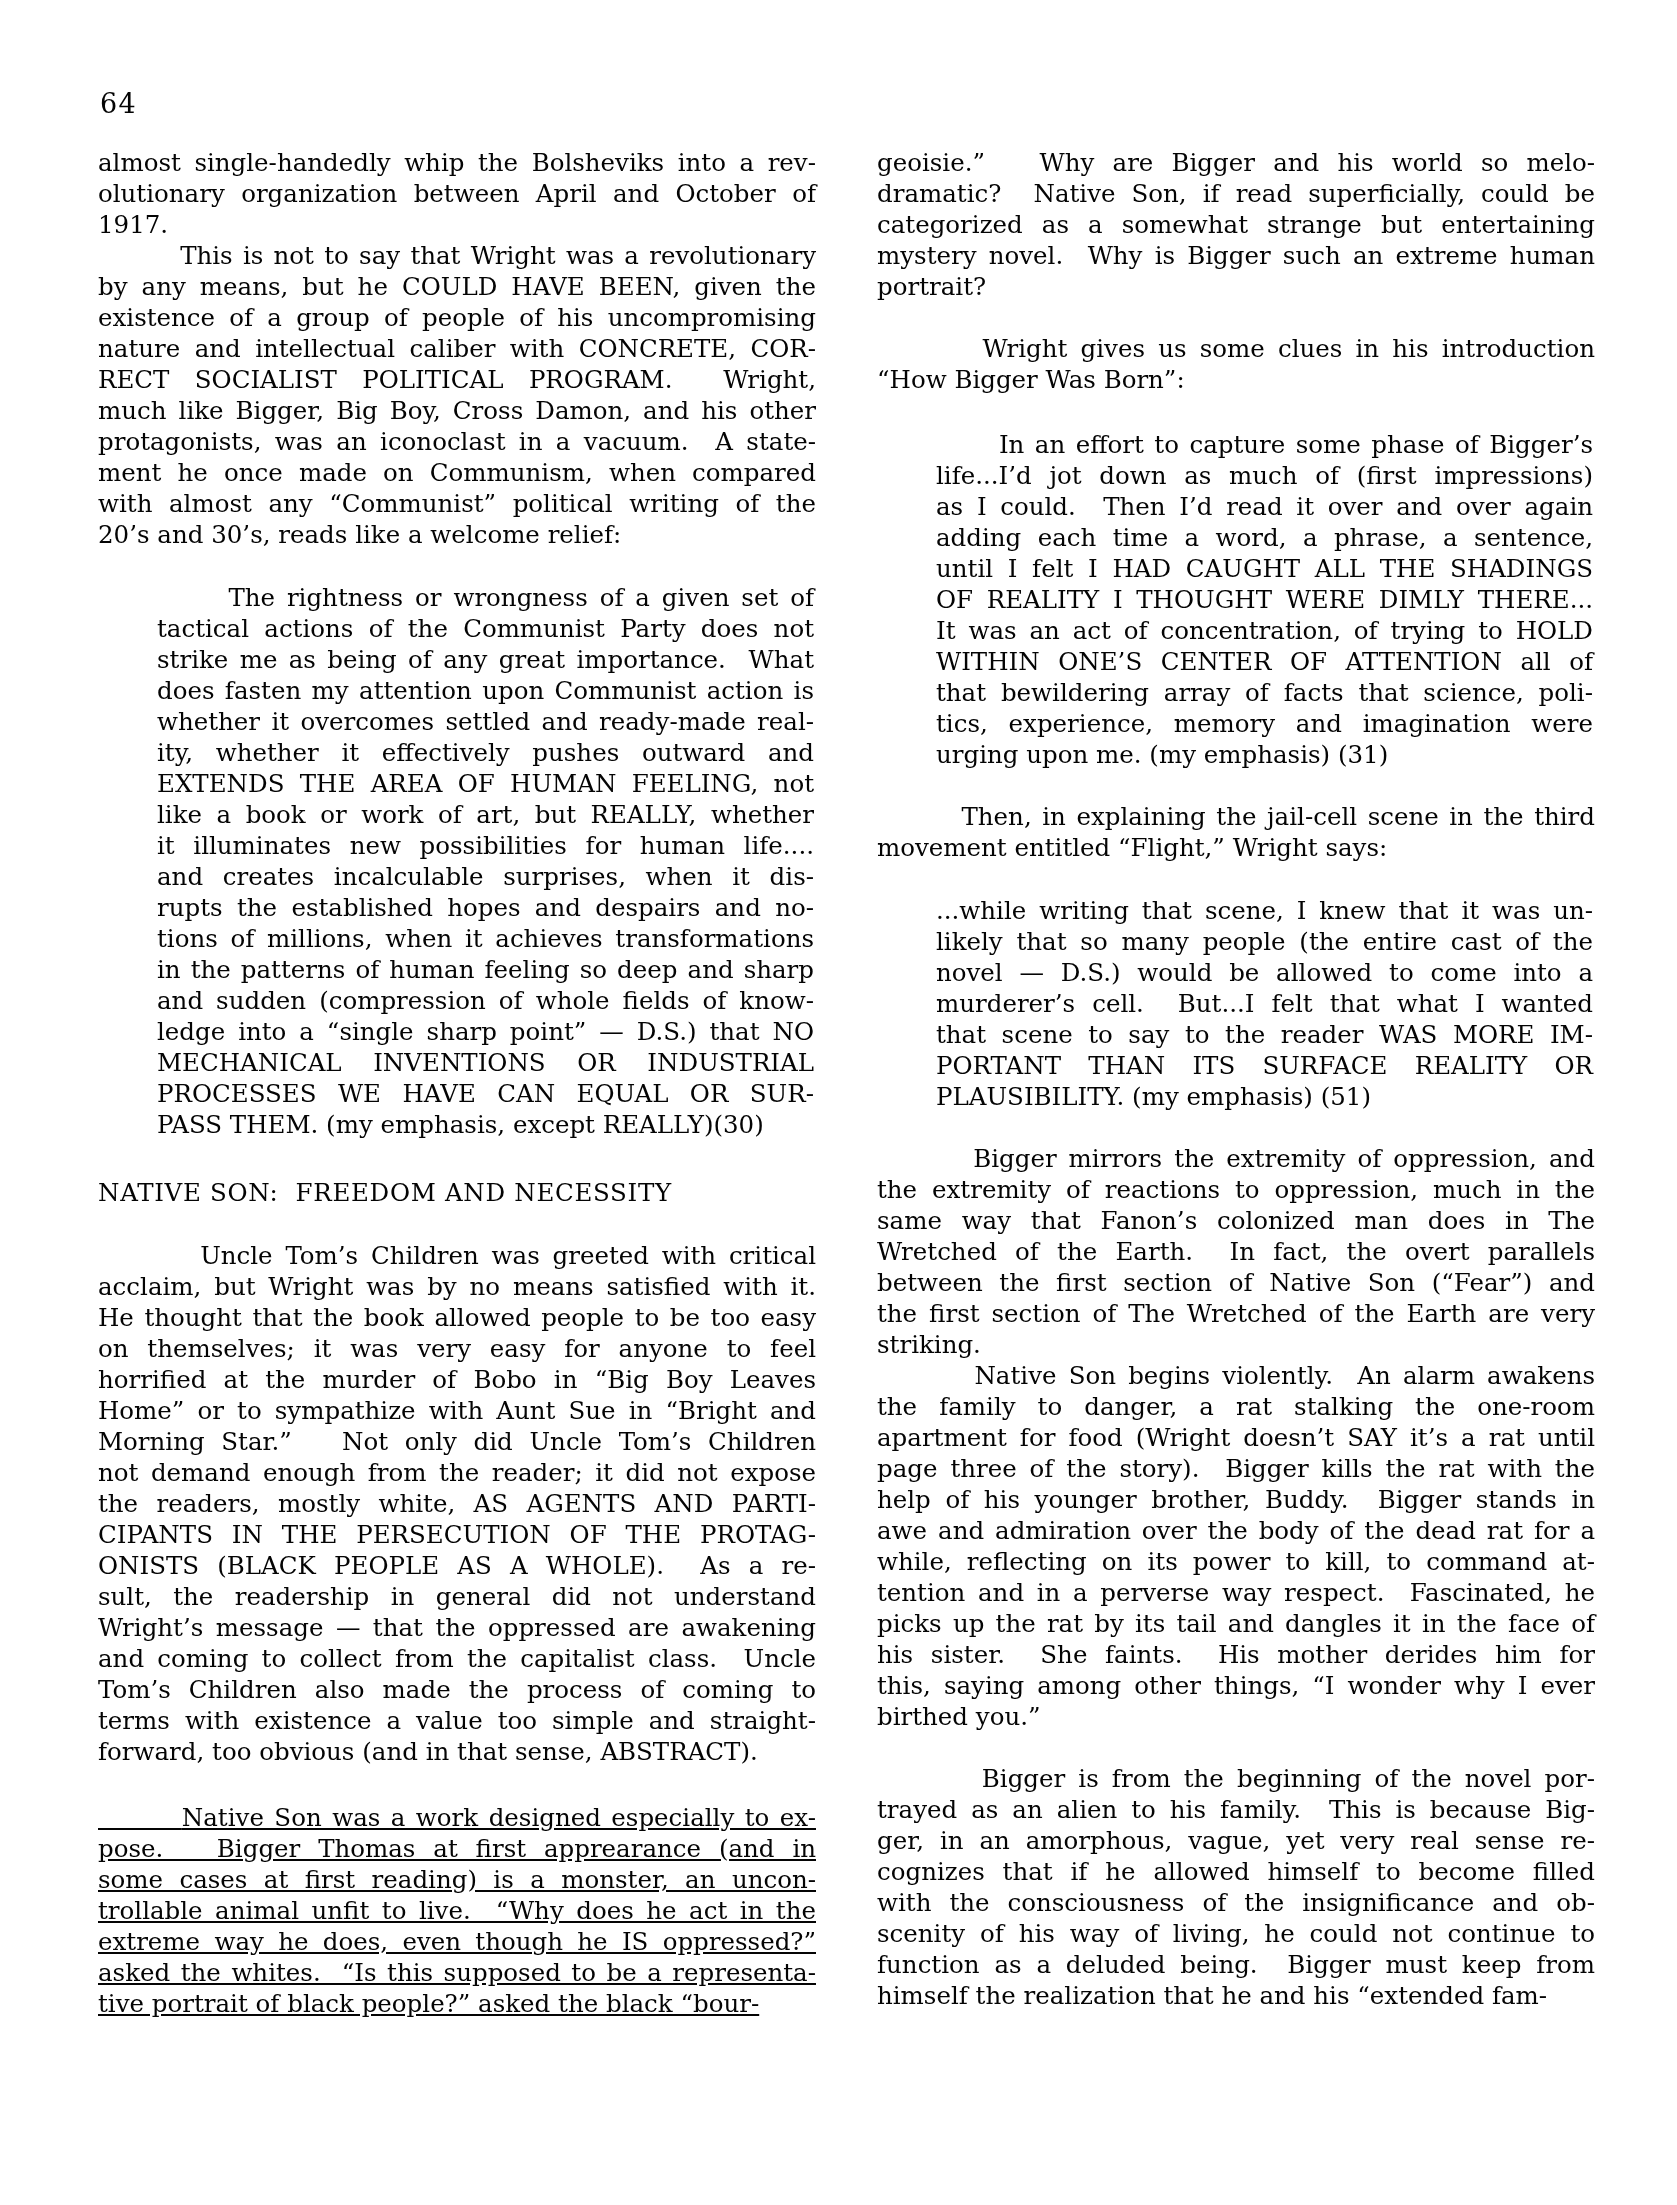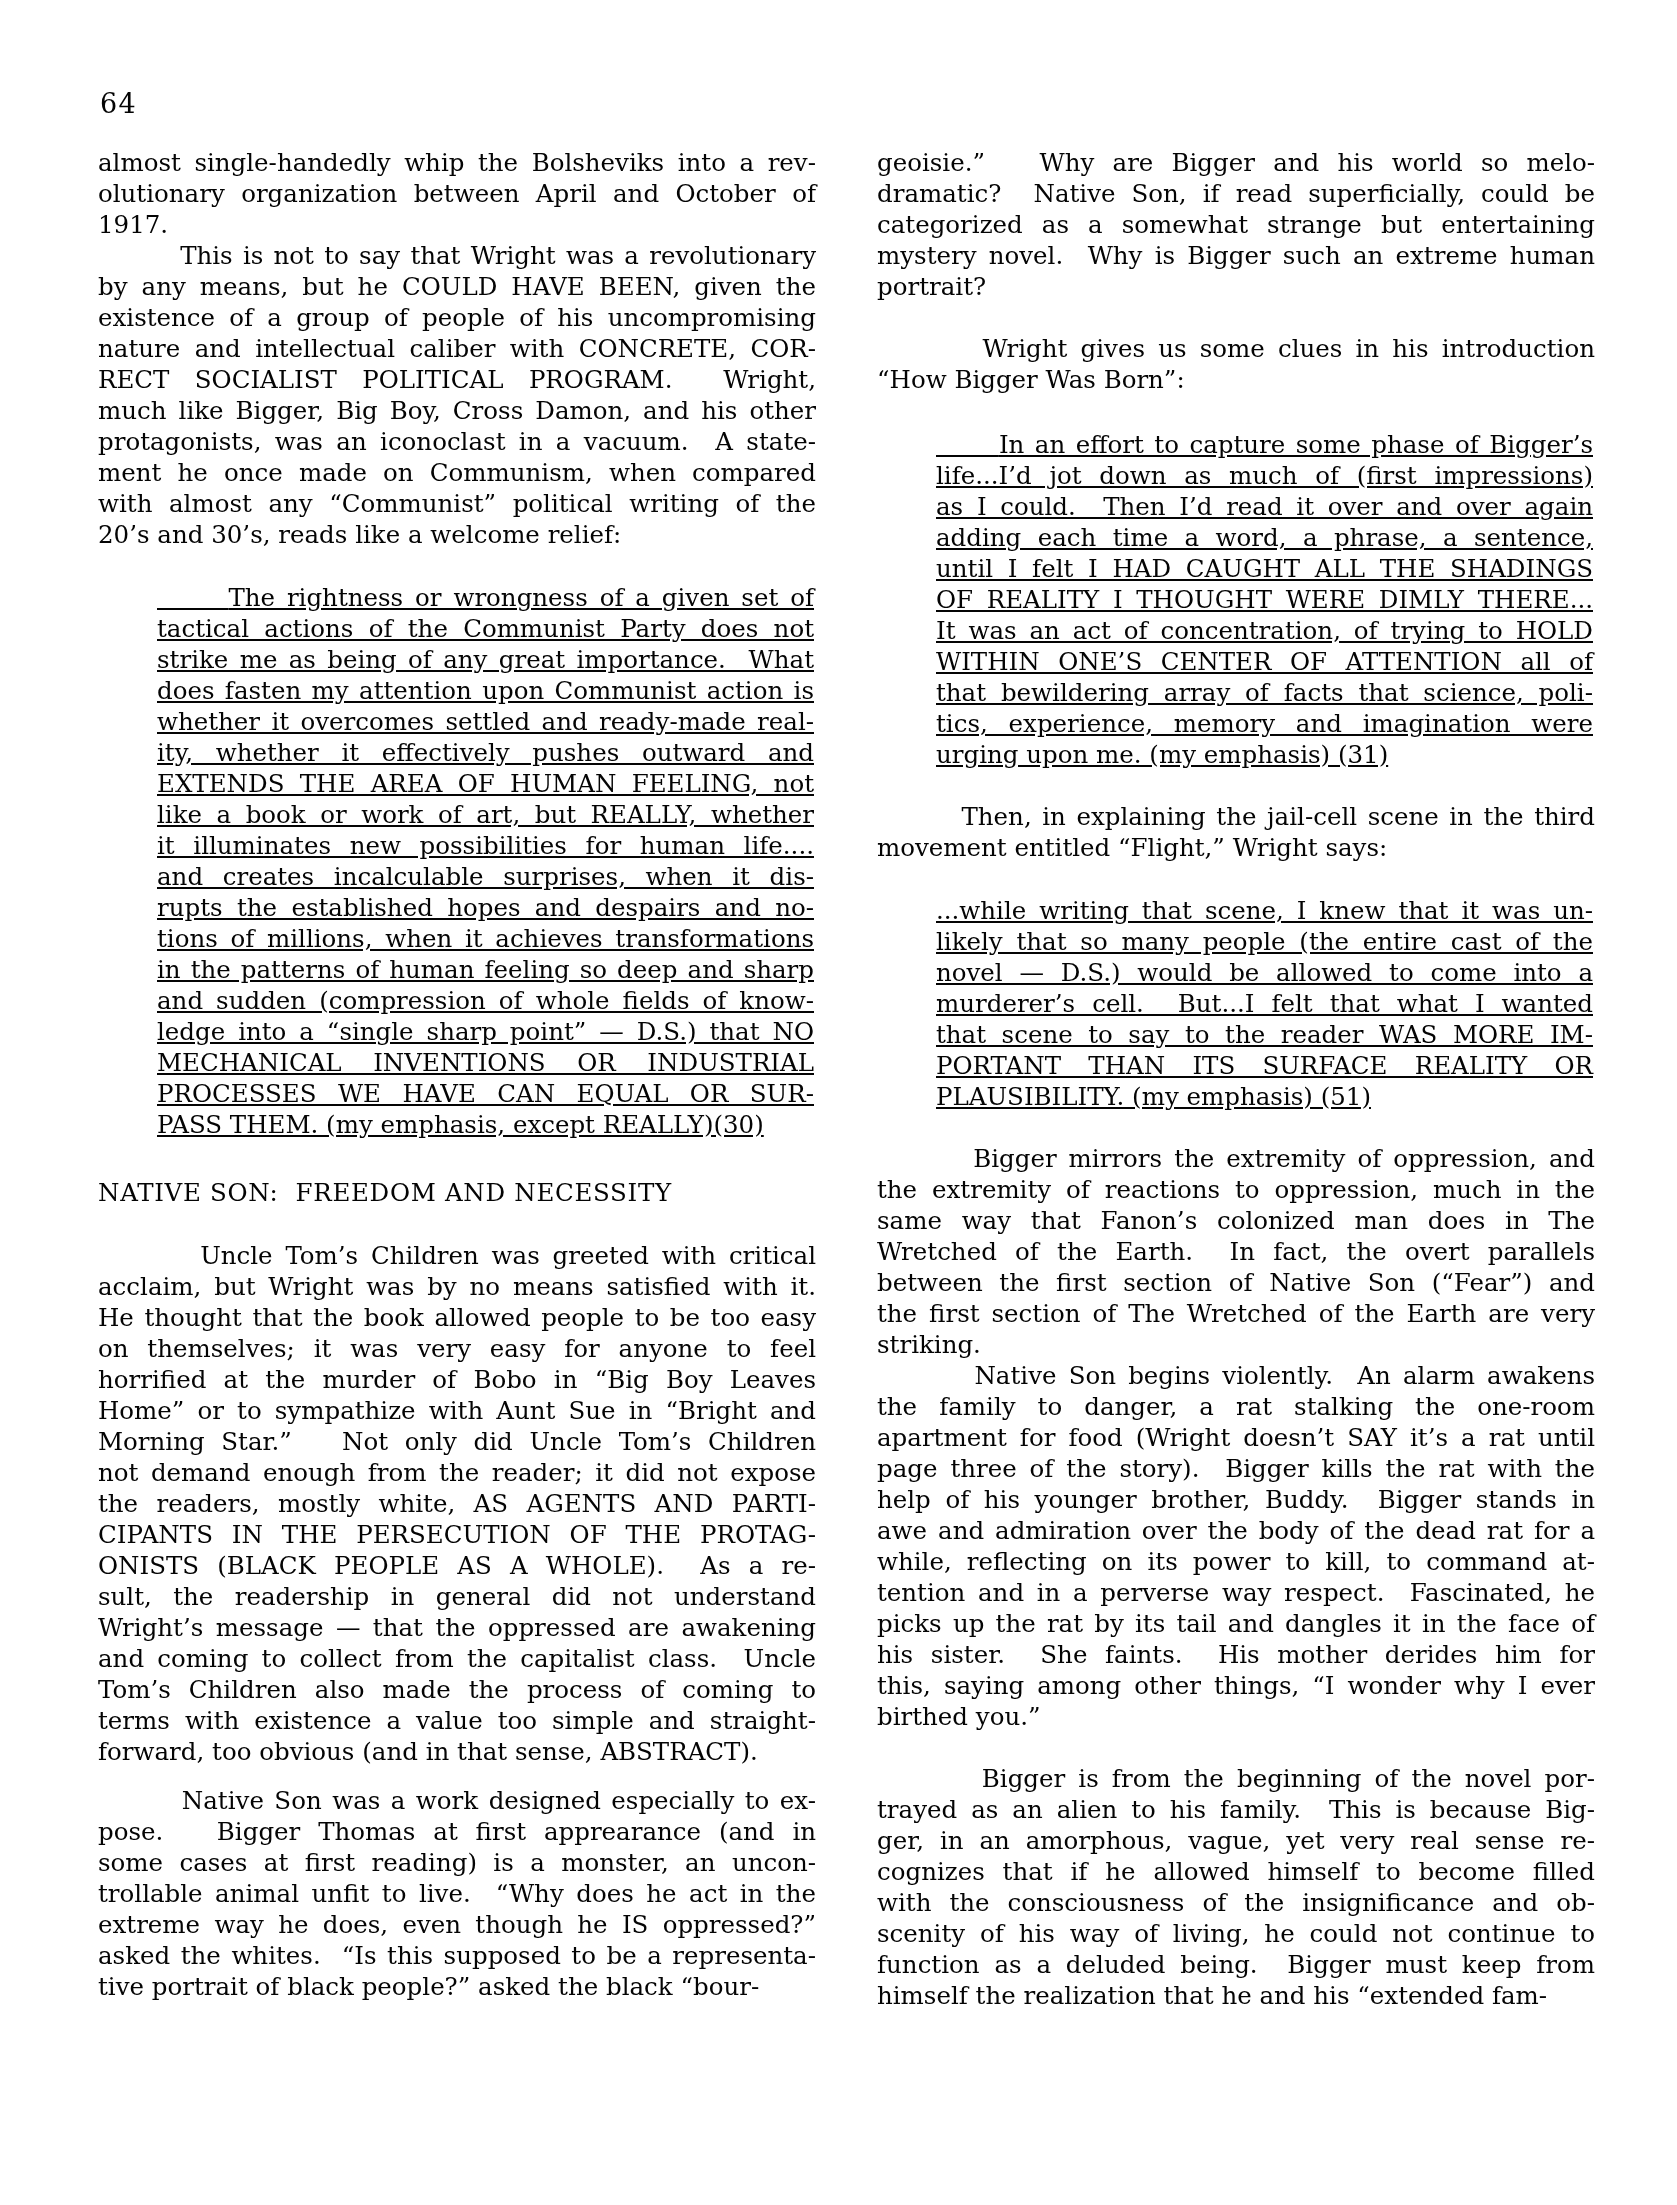--- a/index.html
+++ b/index.html
@@ -34,33 +34,32 @@
     line-height: 31px;
     min-height: 31px;
   }
   .line.j {
     text-align: justify;
     text-align-last: justify;
   }
   .quote {
     margin-left: 59px;
     width: 657px;
-    text-decoration: underline;
   }
   .heading {
     white-space: pre-wrap;
     line-height: 31px;
     font-size: 24.5px;
     letter-spacing: 0.7px;
   }
   
   .gap-1 { margin-top: 32px; }
   .gap-1b { margin-top: 31px; }
   .gap-1c { margin-top: 34px; }
-  .gap-1d { margin-top: 18px; }
+  .gap-1d { margin-top: 35px; text-decoration: underline; }
   .gap-2 { margin-top: 37px; }
 </style>
 </head>
 <body>
 
 <div class="page">
 
   <div class="pageno">64</div>
 
   <div class="col col-left">

